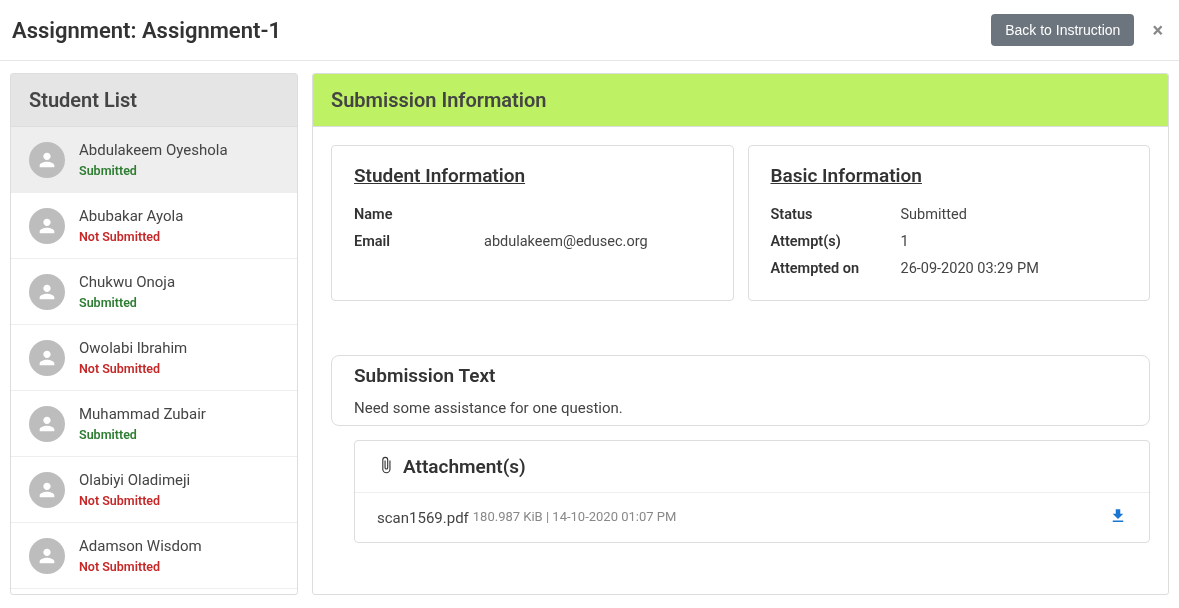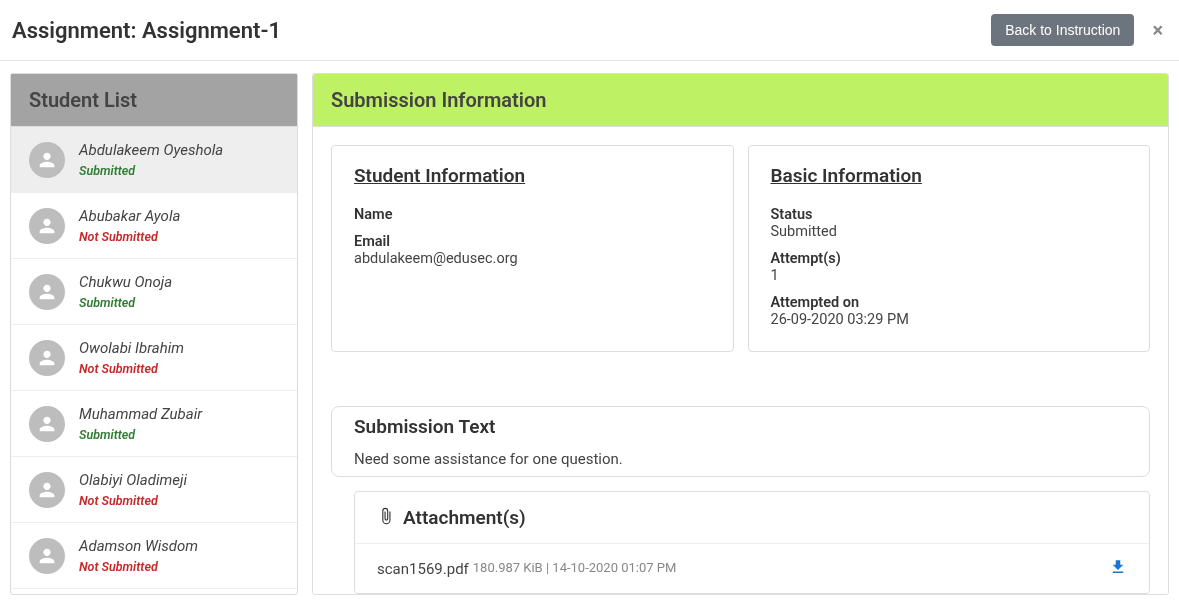--- a/index.html
+++ b/index.html
@@ -7,44 +7,44 @@
   
   .header { display: flex; justify-content: space-between; align-items: center; padding: 14px 12px 14px 12px; border-bottom: 1px solid #e5e5e5; }
   .header h1 { font-size: 22px; font-weight: 600; color: #333; }
   .header-right { display: flex; align-items: center; gap: 14px; }
   .btn-back { background: #6c757d; color: #fff; border: none; border-radius: 4px; padding: 8px 14px; font-size: 14px; cursor: pointer; }
   .close-x { color: #888; font-size: 20px; font-weight: bold; cursor: pointer; padding: 0 4px; }
 
   .body { display: flex; padding: 12px 10px; gap: 14px; }
   
   .sidebar { width: 288px; border: 1px solid #ddd; border-radius: 3px; background: #fff; display: flex; flex-direction: column; height: 522px; }
-  .sidebar-header { padding: 14px 18px; background: #a3a3a3; border-bottom: 1px solid #ddd; font-size: 20px; font-weight: 600; color: #444; }
+  .sidebar-header { padding: 14px 18px; background: #e5e5e5; border-bottom: 1px solid #ddd; font-size: 20px; font-weight: 600; color: #444; }
   .student-list { flex: 1; overflow-y: auto; }
   .student-list::-webkit-scrollbar { width: 10px; }
   .student-list::-webkit-scrollbar-track { background: #f1f1f1; }
   .student-list::-webkit-scrollbar-thumb { background: #c1c1c1; border-radius: 5px; }
   
-  .student-item { display: flex; align-items: center; gap: 14px; padding: 14px 18px; border-bottom: 1px solid #eee; cursor: pointer; font-style: italic; }
+  .student-item { display: flex; align-items: center; gap: 14px; padding: 14px 18px; border-bottom: 1px solid #eee; cursor: pointer; }
   .student-item.selected { background: #eee; }
   .avatar { width: 36px; height: 36px; border-radius: 50%; background: #bdbdbd; display: flex; align-items: center; justify-content: center; flex-shrink: 0; }
   .avatar svg { width: 22px; height: 22px; fill: #fff; }
   .student-info { display: flex; flex-direction: column; gap: 4px; }
   .student-name { font-size: 15px; color: #444; }
   .status-sub { font-size: 12.5px; font-weight: 600; }
   .status-sub.submitted { color: #2e7d32; }
   .status-sub.not-submitted { color: #c62828; }
 
   .main { flex: 1; border: 1px solid #ddd; border-radius: 3px; background: #fff; height: 522px; overflow-y: auto; }
   .main-header { padding: 14px 18px; background: #bef264; border-bottom: 1px solid #ddd; font-size: 20px; font-weight: 600; color: #444; }
   .main-body { padding: 18px; display: flex; flex-direction: column; gap: 14px; }
 
   .row-cards { display: flex; gap: 14px; }
   .card { border: 1px solid #ddd; border-radius: 4px; padding: 18px 22px; flex: 1; }
   .card h3 { font-size: 19px; font-weight: 600; color: #333; margin-bottom: 14px; text-decoration: underline; }
-  .info-row { display: flex; padding: 5px 0; flex-direction: column; }
+  .info-row { display: flex; padding: 5px 0; }
   .info-label { width: 130px; font-weight: 600; color: #333; font-size: 14.5px; }
   .info-value { color: #444; font-size: 14.5px; }
 
   .card-full { border: 1px solid #ddd; border-radius: 8px; padding: 8px 22px; margin-top: 40px; }
   .card-full h3 { font-size: 19px; font-weight: 600; color: #333; margin-bottom: 12px; }
   .sub-text { font-size: 15px; color: #444; }
 
   .attachments-card { border: 1px solid #ddd; border-radius: 4px; margin-left: 23px; }
   .att-header { padding: 14px 22px; border-bottom: 1px solid #eee; display: flex; align-items: center; gap: 8px; }
   .att-header h3 { font-size: 19px; font-weight: 600; color: #333; }

